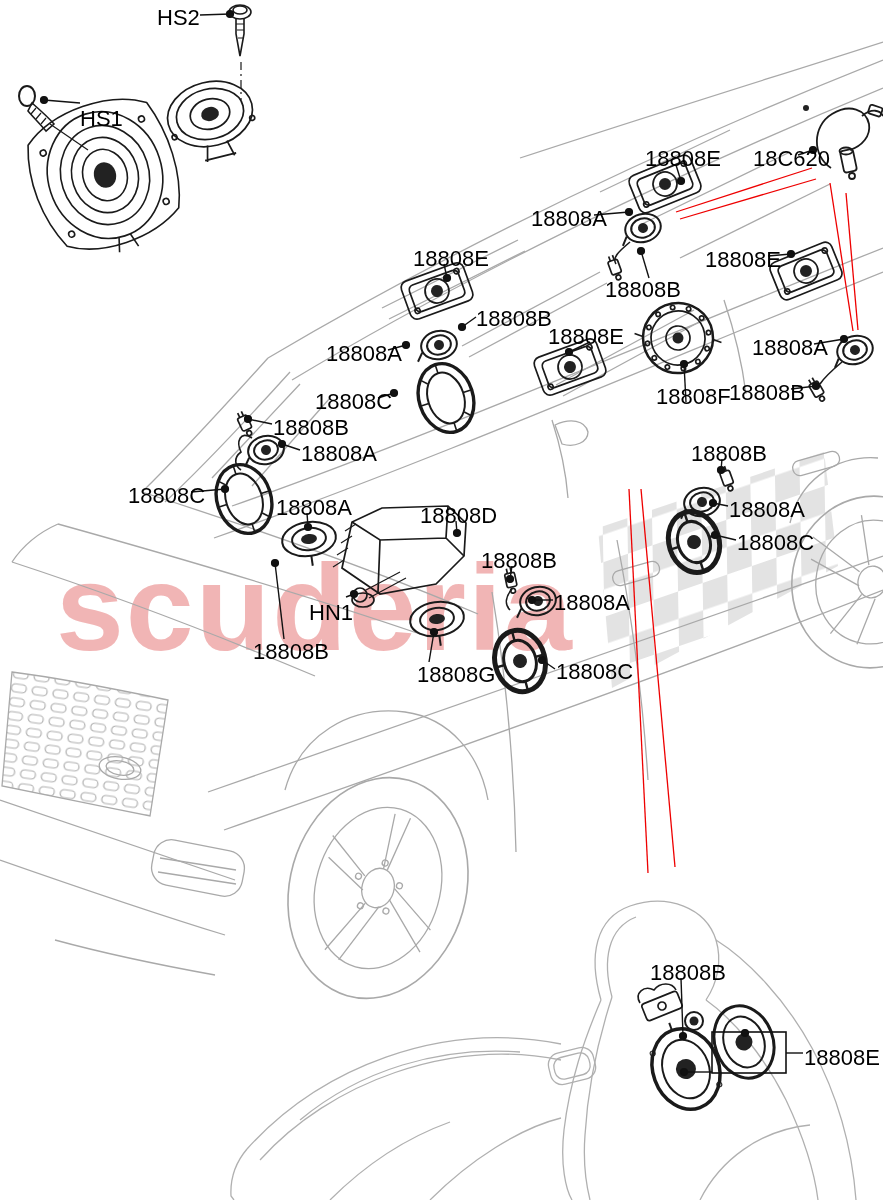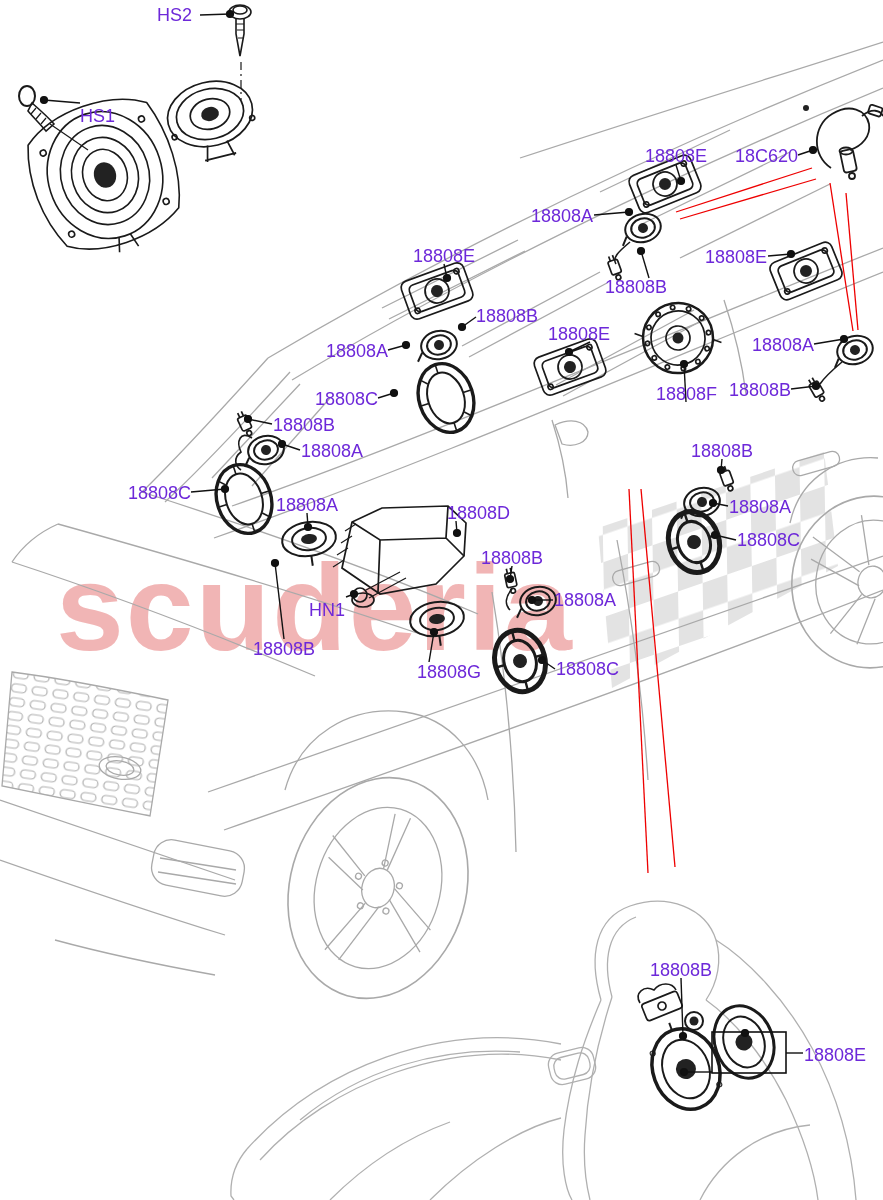--- a/index.html
+++ b/index.html
@@ -3,21 +3,21 @@
 <meta charset="utf-8">
 <style>
   html,body{margin:0;padding:0;background:#fff;}
   .stage{position:relative;width:883px;height:1200px;background:#ffffff;overflow:hidden;
          font-family:"Liberation Sans",sans-serif;}
   .wm1{position:absolute;left:56px;top:538px;font-size:122px;font-weight:bold;
        color:#f0aeae;letter-spacing:2px;opacity:.9;}
   .wm2{position:absolute;left:58px;top:636px;font-size:44px;color:#d9d9d9;
        letter-spacing:44px;}
   svg.art{position:absolute;left:0;top:0;}
-  .plabel{position:absolute;font-size:18px;color:#6d28d9;white-space:nowrap;cursor:pointer;}
+  .plabel{position:absolute;font-size:22px;color:#000000;white-space:nowrap;cursor:pointer;}
 </style>
 </head>
 <body>
 
 <div class="stage">
 
   <div class="wm1">scuderia</div>
 
   <svg class="art" width="883" height="1200" viewBox="0 0 883 1200">
     <defs>
@@ -380,39 +380,39 @@
       <path d="M786,1053 L803,1053"></path>
       <path d="M684,1072 L712,1072"></path>
       <circle cx="745" cy="1033" r="3.4"></circle>
         <circle cx="684" cy="1072" r="3.4"></circle>
     </g>
   </svg>
 
   <div class="plabel" style="left:157px;top:5px">HS2</div>
   <div class="plabel" style="left:80px;top:106px">HS1</div>
   <div class="plabel" style="left:645px;top:146px">18808E</div>
-  <div class="plabel" style="left:735px;top:146px">18C620</div>
+  <div class="plabel" style="left:753px;top:146px">18C620</div>
   <div class="plabel" style="left:531px;top:206px">18808A</div>
   <div class="plabel" style="left:605px;top:277px">18808B</div>
   <div class="plabel" style="left:413px;top:246px">18808E</div>
   <div class="plabel" style="left:705px;top:247px">18808E</div>
   <div class="plabel" style="left:476px;top:306px">18808B</div>
   <div class="plabel" style="left:548px;top:324px">18808E</div>
   <div class="plabel" style="left:326px;top:341px">18808A</div>
   <div class="plabel" style="left:752px;top:335px">18808A</div>
   <div class="plabel" style="left:729px;top:380px">18808B</div>
   <div class="plabel" style="left:315px;top:389px">18808C</div>
   <div class="plabel" style="left:656px;top:384px">18808F</div>
   <div class="plabel" style="left:273px;top:415px">18808B</div>
   <div class="plabel" style="left:301px;top:441px">18808A</div>
   <div class="plabel" style="left:691px;top:441px">18808B</div>
   <div class="plabel" style="left:128px;top:483px">18808C</div>
   <div class="plabel" style="left:276px;top:495px">18808A</div>
   <div class="plabel" style="left:729px;top:497px">18808A</div>
-  <div class="plabel" style="left:447px;top:503px">18808D</div>
+  <div class="plabel" style="left:420px;top:503px">18808D</div>
   <div class="plabel" style="left:737px;top:530px">18808C</div>
   <div class="plabel" style="left:481px;top:548px">18808B</div>
   <div class="plabel" style="left:309px;top:600px">HN1</div>
   <div class="plabel" style="left:554px;top:590px">18808A</div>
   <div class="plabel" style="left:253px;top:639px">18808B</div>
   <div class="plabel" style="left:417px;top:662px">18808G</div>
   <div class="plabel" style="left:556px;top:659px">18808C</div>
   <div class="plabel" style="left:650px;top:960px">18808B</div>
   <div class="plabel" style="left:804px;top:1045px">18808E</div>
 

